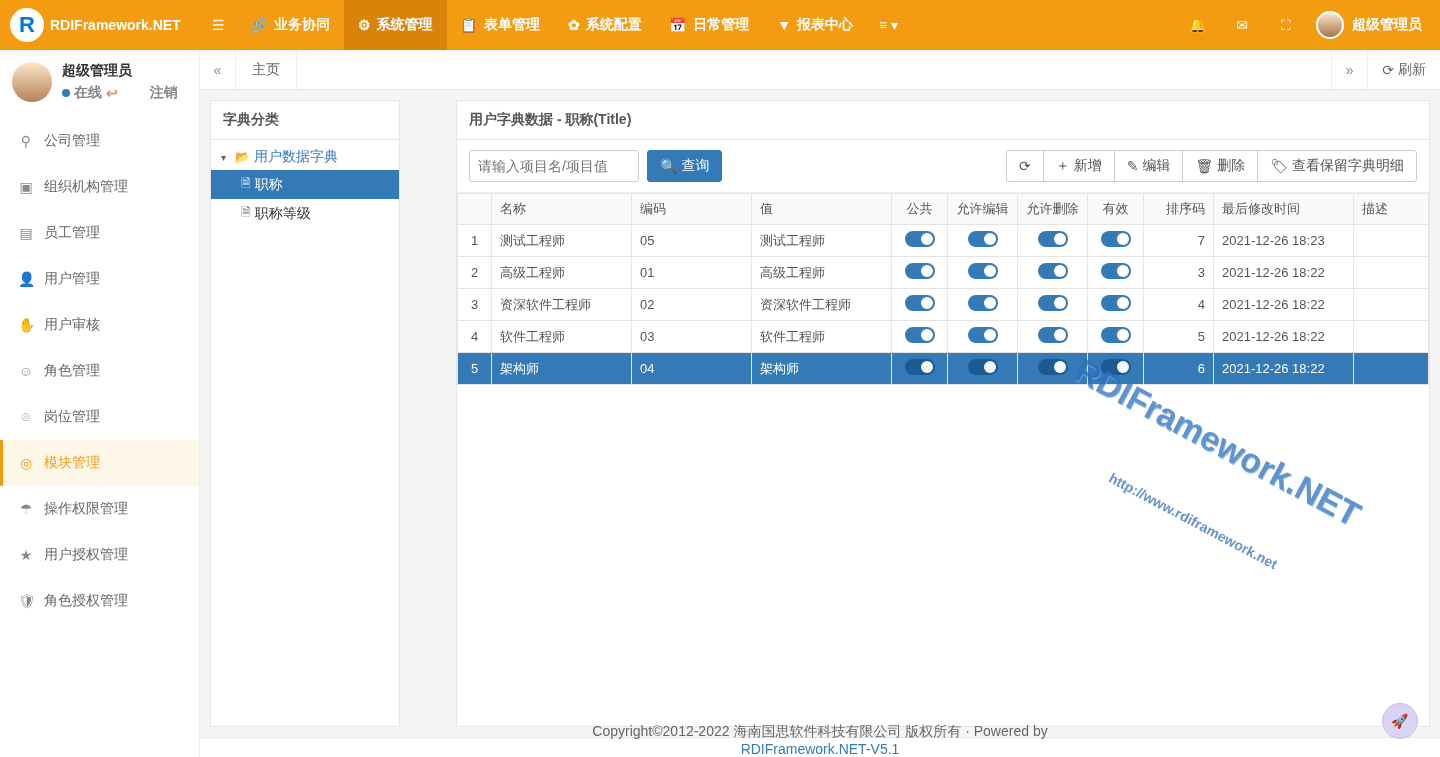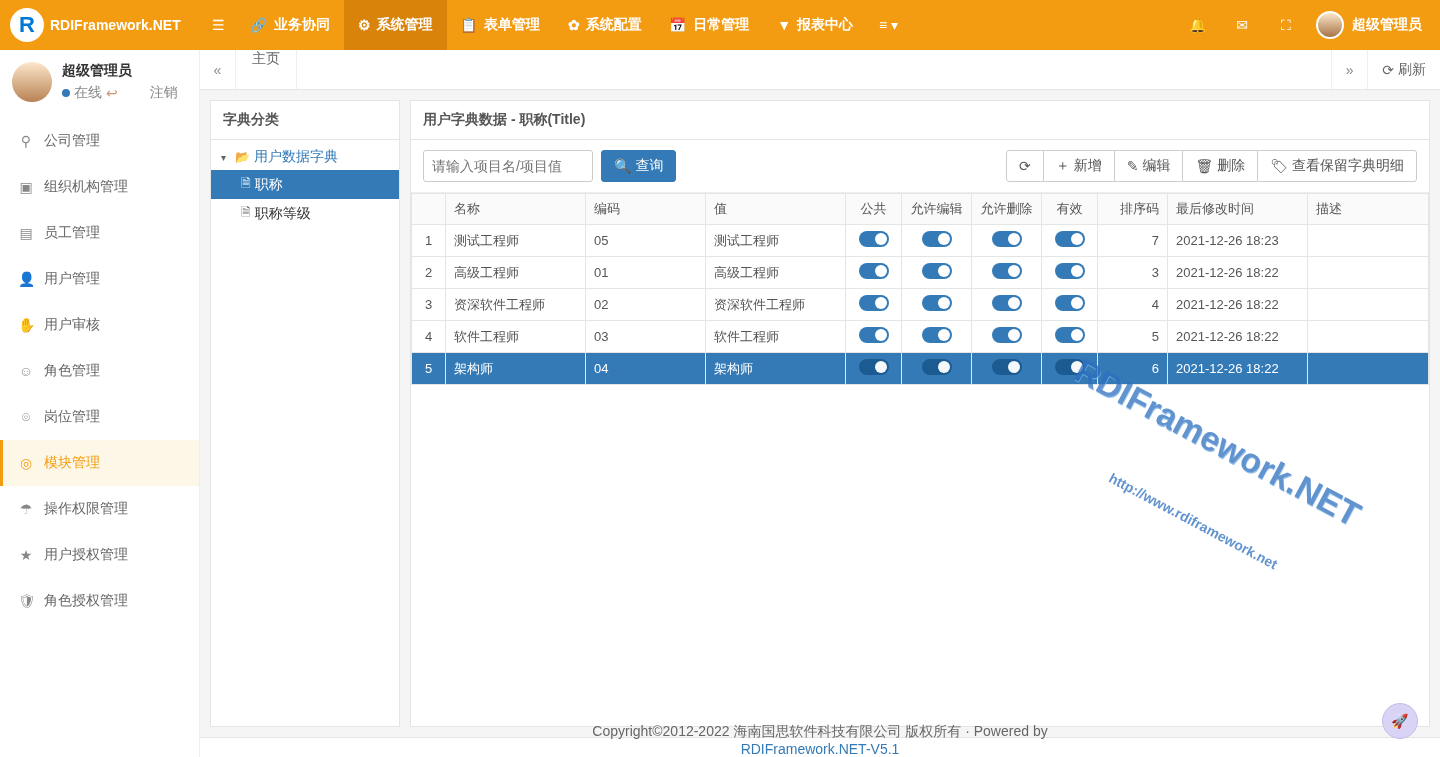--- a/index.html
+++ b/index.html
@@ -16,44 +16,44 @@
 .header-right { margin-left: auto; display: flex; align-items: center; }
 .hr-ico { width: 44px; height: 50px; display: flex; align-items: center; justify-content: center; cursor: pointer; }
 .user-chip { display: flex; align-items: center; padding: 0 18px 0 8px; gap: 8px; font-weight: bold; }
 .avatar-sm { width: 28px; height: 28px; border-radius: 50%; background: linear-gradient(#fce6c8,#a67449); border:2px solid #fff; }
 
 
 .sidebar { position: absolute; top: 50px; left: 0; width: 200px; bottom: 0; background: #fff; border-right: 1px solid #eee; }
 .user-panel { padding: 12px; display: flex; gap: 10px; }
 .avatar-lg { width: 40px; height: 40px; border-radius: 50%; background: linear-gradient(#fde7ca,#b88254); }
 .user-panel .name { font-weight: bold; color: #333; }
-.user-panel .status { font-size: 12px; color: #888; display:flex; align-items:center; gap:4px; margin-top:4px;}
+.user-panel .status { font-size: 12px; color: #888; display:flex; align-items:center; gap:4px; margin-top:4px;font-weight:bold;}
 .dot { width:8px; height:8px; border-radius:50%; background:#337ab7; display:inline-block;}
 .logout-ico { color:#c97; }
 .menu { margin-top: 4px; }
 .menu .mi { display:flex; align-items:center; gap:10px; padding: 14px 18px; color:#666; cursor:pointer; }
 .menu .mi.active { background:#fdf7e7; color:#f39c12; border-left:3px solid #f39c12; padding-left:15px; }
 .mi-ico { width:16px; text-align:center; color:#888; }
 .mi.active .mi-ico { color:#f39c12; }
 
 
 .main { position:absolute; left:200px; right:0; top:50px; bottom:0; display:flex; flex-direction:column; }
 .tabbar { height:40px; background:#fff; border-bottom:1px solid #e5e5e5; display:flex; align-items:stretch; }
 .tabbar .tb-btn { width:36px; display:flex; align-items:center; justify-content:center; border-right:1px solid #eee; color:#888; cursor:pointer; }
 .tabbar .tb-btn.r { border-left:1px solid #eee; border-right:none; }
 .tabs { display:flex; }
-.tab { display:flex; align-items:flex-start; gap:4px; padding:0 16px; border-right:1px solid #eee; color:#666; cursor:pointer; }
+.tab { display:flex; align-items:center; gap:4px; padding:0 16px; border-right:1px solid #eee; color:#666; cursor:pointer; }
 .tab.active { color:#337ab7; border-top:2px solid #337ab7; }
 .tab .close { color:#aaa; font-size:12px; }
 .refresh { padding:0 14px; display:flex; align-items:center; gap:4px; color:#666; cursor:pointer; border-left:1px solid #eee;}
 
 .content { flex:1; padding:10px; display:flex; gap:10px; min-height:0;}
 .panel { background:#fff; border:1px solid #e5e5e5; }
 .panel-left { width:190px; display:flex; flex-direction:column; }
-.panel-right { flex:1; display:flex; flex-direction:column; }
+.panel-right { flex:1; display:flex; flex-direction:column;margin-left:46px; }
 .panel-hd { padding:10px 12px; border-bottom:1px solid #e5e5e5; font-weight:bold; color:#555; }
 .tree { padding:4px 0; font-size:13px; }
 .tree .node { padding:4px 10px; display:flex; align-items:center; gap:4px; cursor:pointer; color:#337ab7; }
 .tree .node.lvl1 { padding-left:30px; color:#333; }
 .tree .node.sel { background:#337ab7; color:#fff; }
 .tree .caret { width:10px; color:#666; font-size:10px;}
 .tree .fico { color:#666; font-size:12px;}
 .node.root .fico{color:#777;}
 .node.sel .fico{color:#fff;}
 

